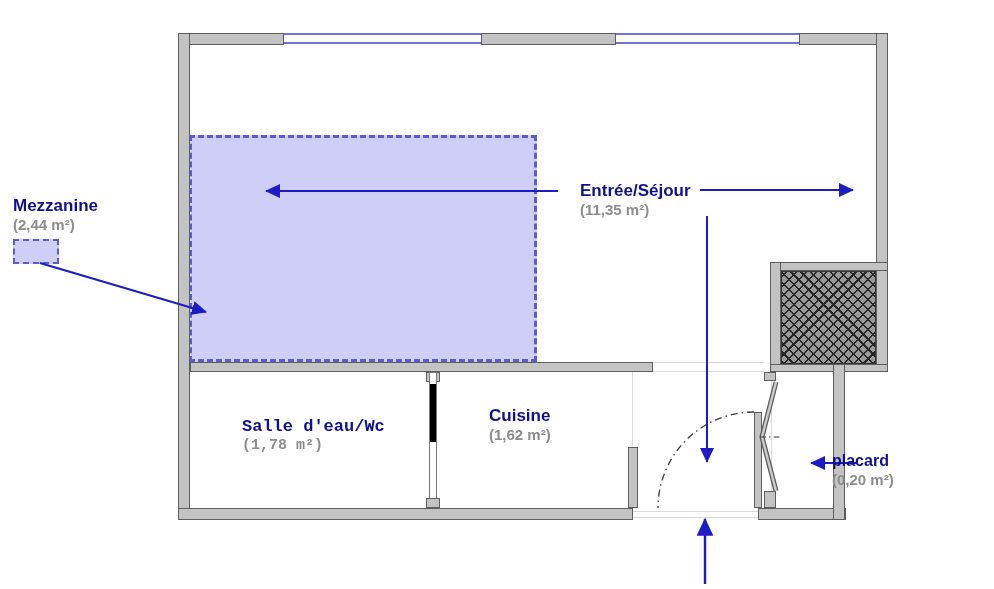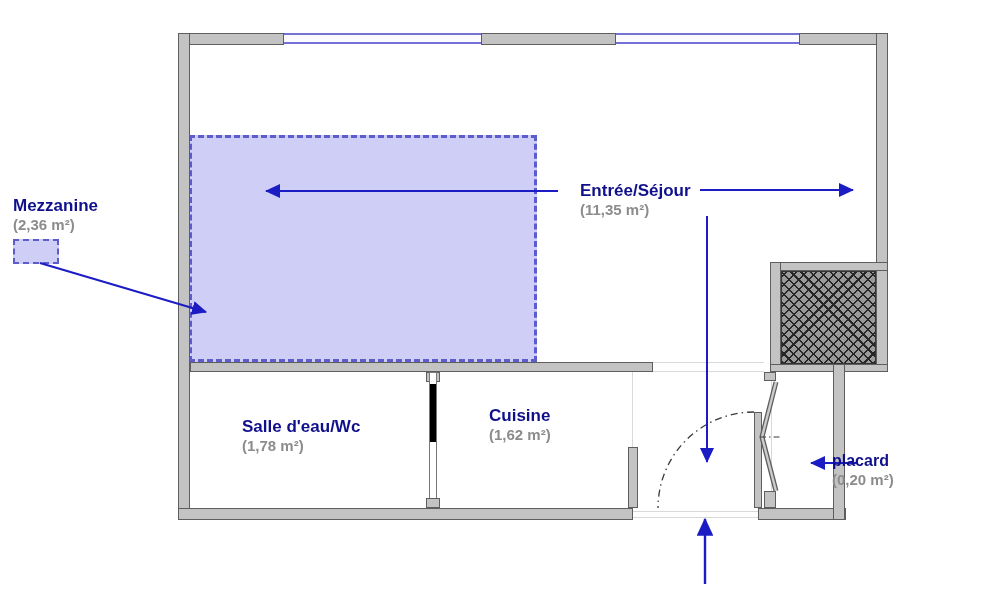--- a/index.html
+++ b/index.html
@@ -97,29 +97,29 @@
     <path d="M 40,263 L 206,312" fill="none" stroke-width="2" style="stroke:var(--arrow,#1c1cc4)" marker-end="url(#arw)"></path>
     <path d="M 558,191 L 266,191" fill="none" stroke-width="2" style="stroke:var(--arrow,#1c1cc4)" marker-end="url(#arw)"></path>
     <path d="M 700,190 L 853,190" fill="none" stroke-width="2" style="stroke:var(--arrow,#1c1cc4)" marker-end="url(#arw)"></path>
     <path d="M 707,216 L 707,462" fill="none" stroke-width="2" style="stroke:var(--arrow,#1c1cc4)" marker-end="url(#arw)"></path>
     <path d="M 705,584 L 705,519" fill="none" stroke-width="2.4" style="stroke:var(--arrow,#1c1cc4)" marker-end="url(#arw)"></path>
     <path d="M 856,463 L 811,463" fill="none" stroke-width="2" style="stroke:var(--arrow,#1c1cc4)" marker-end="url(#arw)"></path>
   </svg>
 
   <div class="label" style="left:13px; top:195px;">
     <div class="room-name">Mezzanine</div>
-    <div class="room-area">(2,36 m²)</div>
+    <div class="room-area">(2,44 m²)</div>
   </div>
 
   <div class="label" style="left:580px; top:180px;">
     <div class="room-name">Entrée/Séjour</div>
     <div class="room-area">(11,35 m²)</div>
   </div>
 
-  <div class="label" style="left:242px; top:416px;">
+  <div class="label" style="left:242px; top:416px;font-family:Liberation Mono, monospace;">
     <div class="room-name">Salle d'eau/Wc</div>
     <div class="room-area">(1,78 m²)</div>
   </div>
 
   <div class="label" style="left:489px; top:405px;">
     <div class="room-name">Cuisine</div>
     <div class="room-area">(1,62 m²)</div>
   </div>
 
   <div class="label label-placard" style="left:832px; top:450px;">

